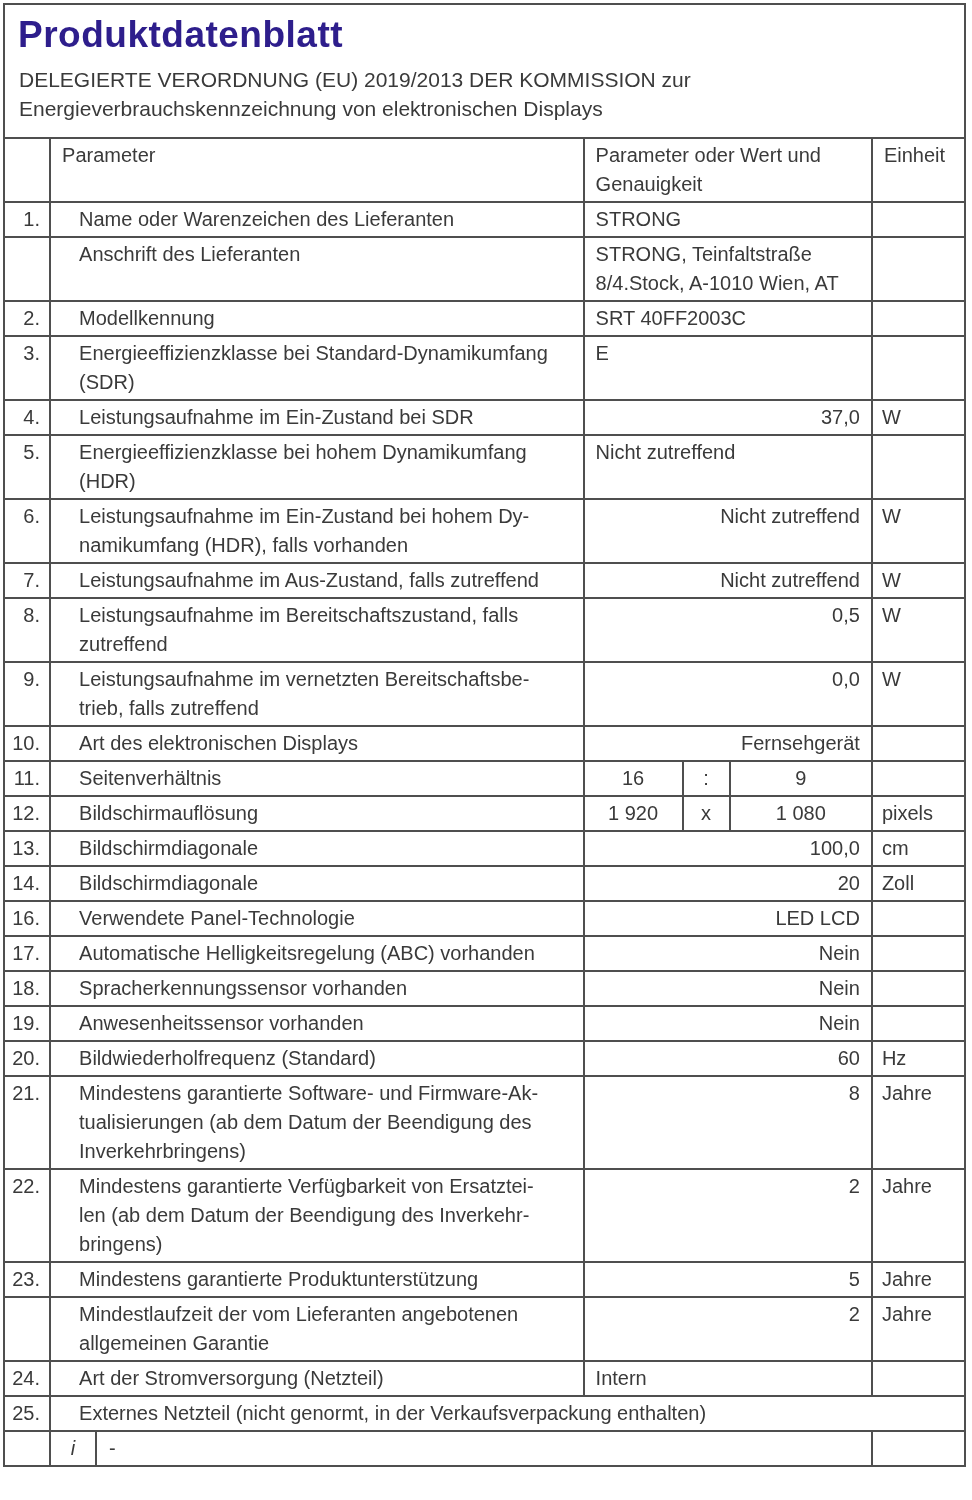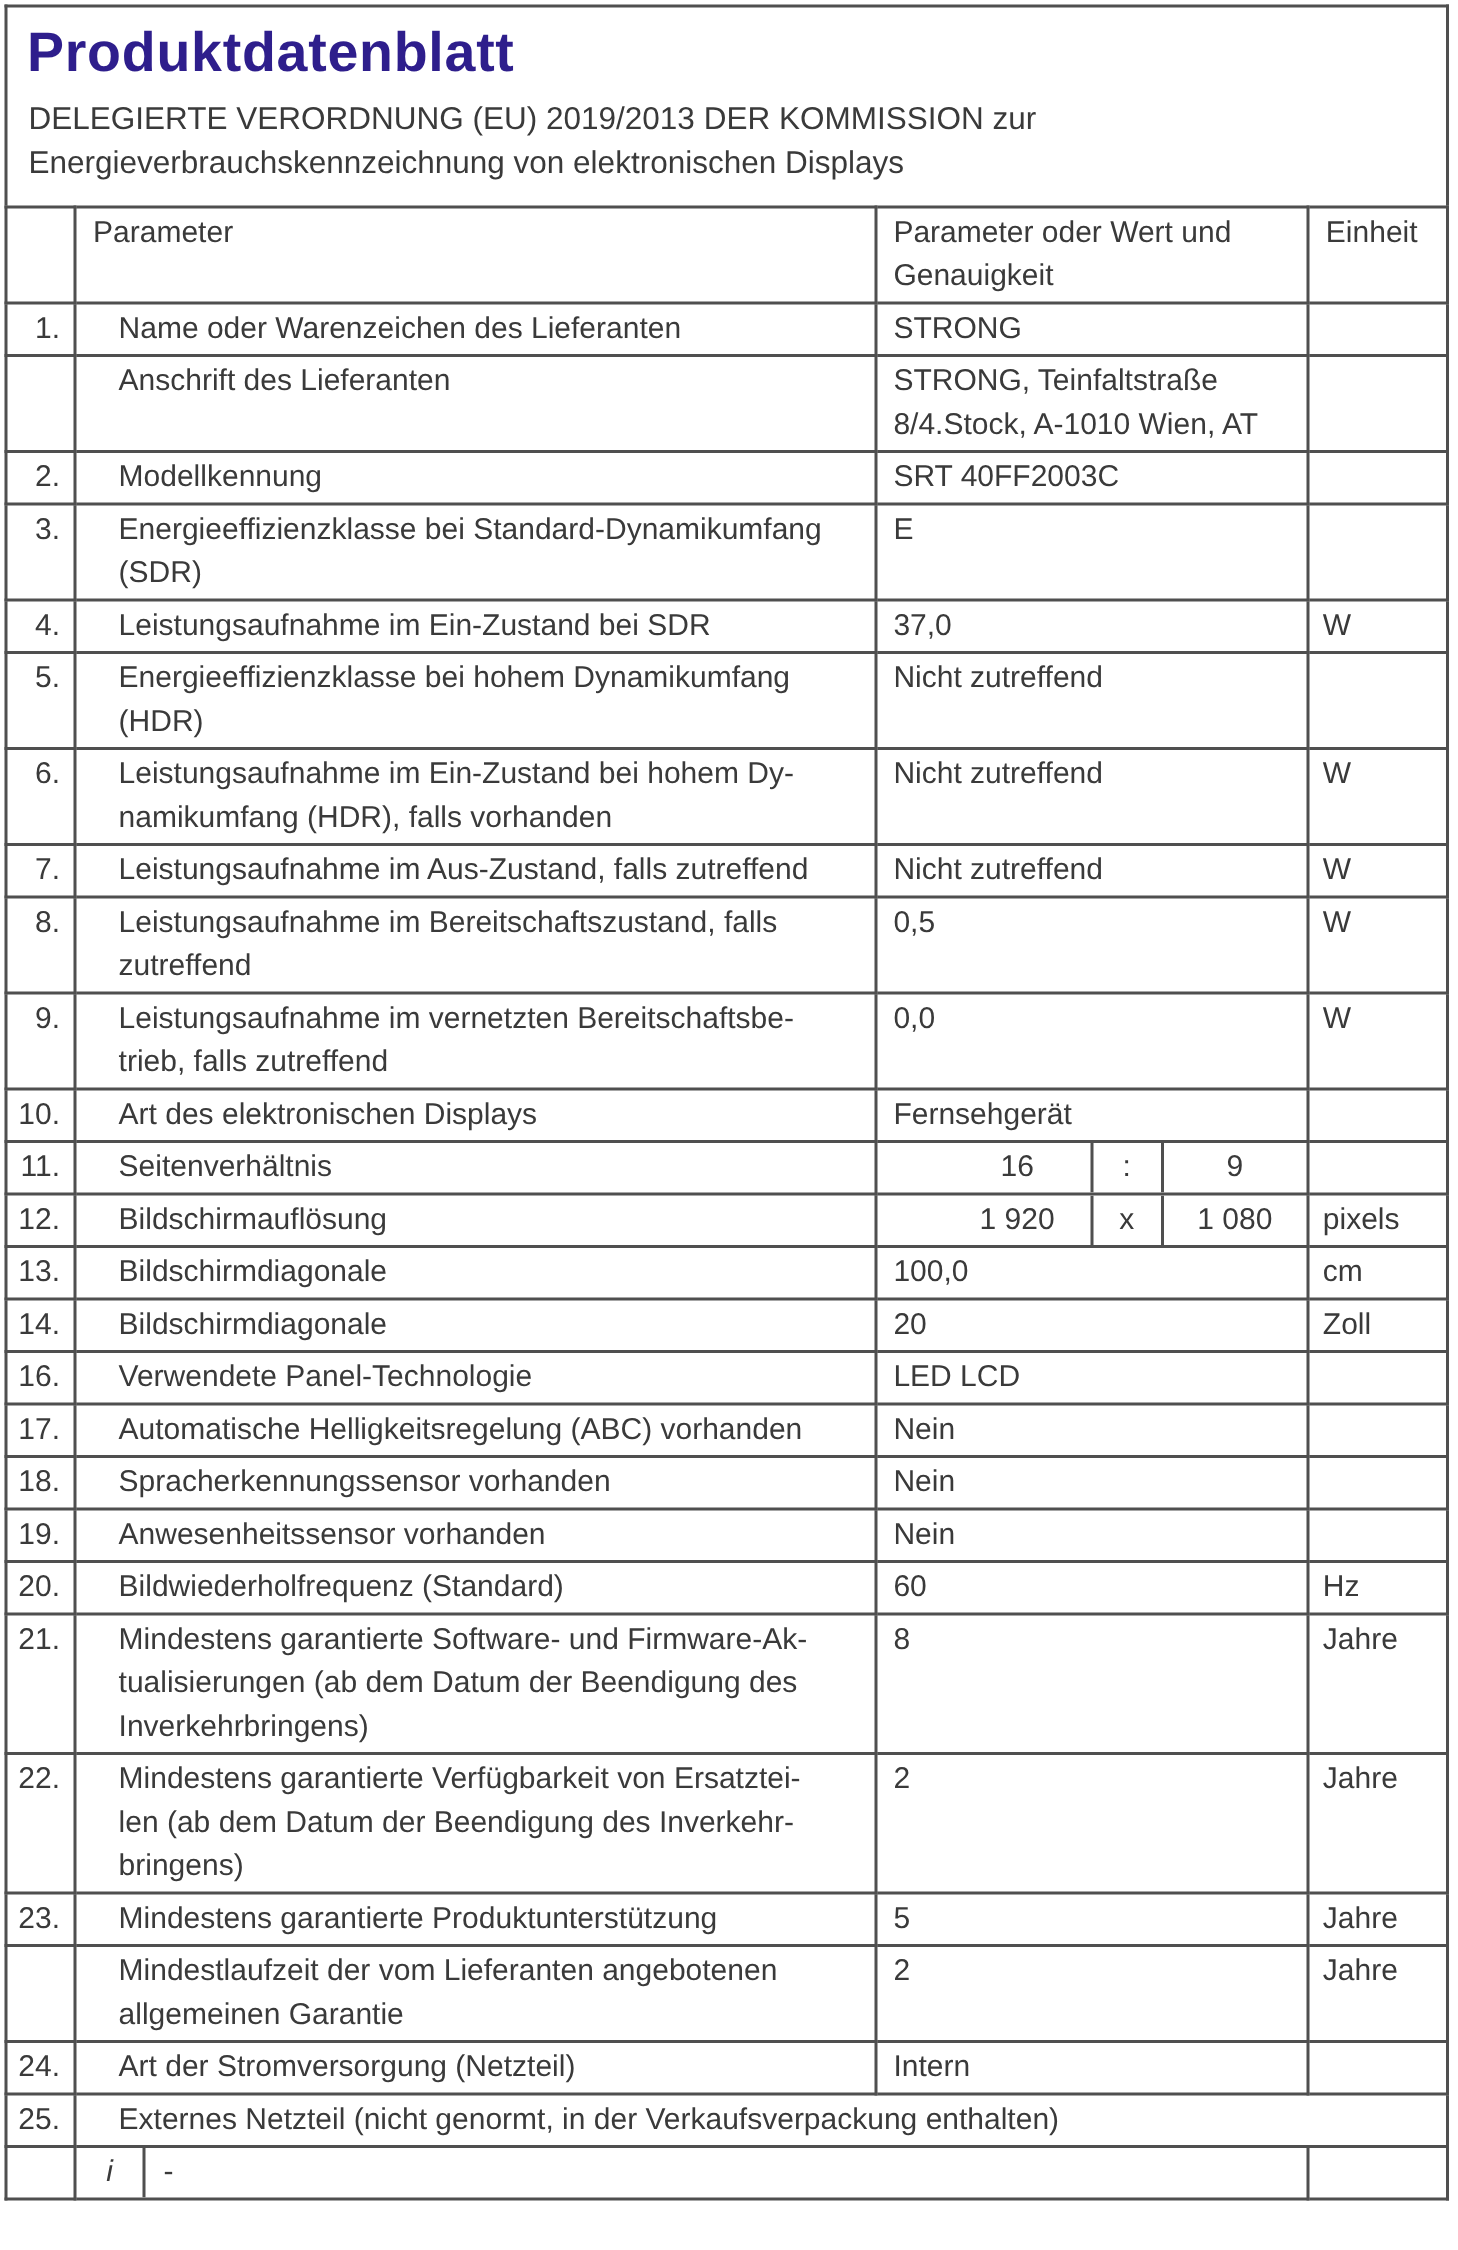--- a/index.html
+++ b/index.html
@@ -52,27 +52,27 @@
     overflow:hidden;
   }
   .sheet thead th{
     text-align:left;
     font-weight:normal;
     height:58px;
   }
   td.num{text-align:right;padding-right:9px;padding-left:2px;}
   td.param{padding-left:28px;}
   td.val.l{text-align:left;}
-  td.val.r{text-align:left;padding-right:11px;}
+  td.val.r{text-align:right;padding-right:11px;}
   td.unit{padding-left:9px;padding-right:4px;}
   
   td.splitcell{padding:0;}
   .sprow{display:flex;width:100%;}
   .sp{text-align:center;padding:2px 0;line-height:29px;}
-  .sp0{width:97px;padding-left:45px;}
+  .sp0{width:97px;}
   .sp1{width:45px;border-left:2px solid var(--c-border);border-right:2px solid var(--c-border);}
   .sp2{flex:1;}
   
   td.subwrap{padding:0;}
   .subrow{display:flex;width:100%;}
   .subi{width:44px;border-right:2px solid var(--c-border);font-style:italic;text-align:center;padding:2px 0;line-height:29px;}
   .subv{flex:1;padding:2px 10px 2px 12px;line-height:29px;}
 </style>
 </head>
 <body>

